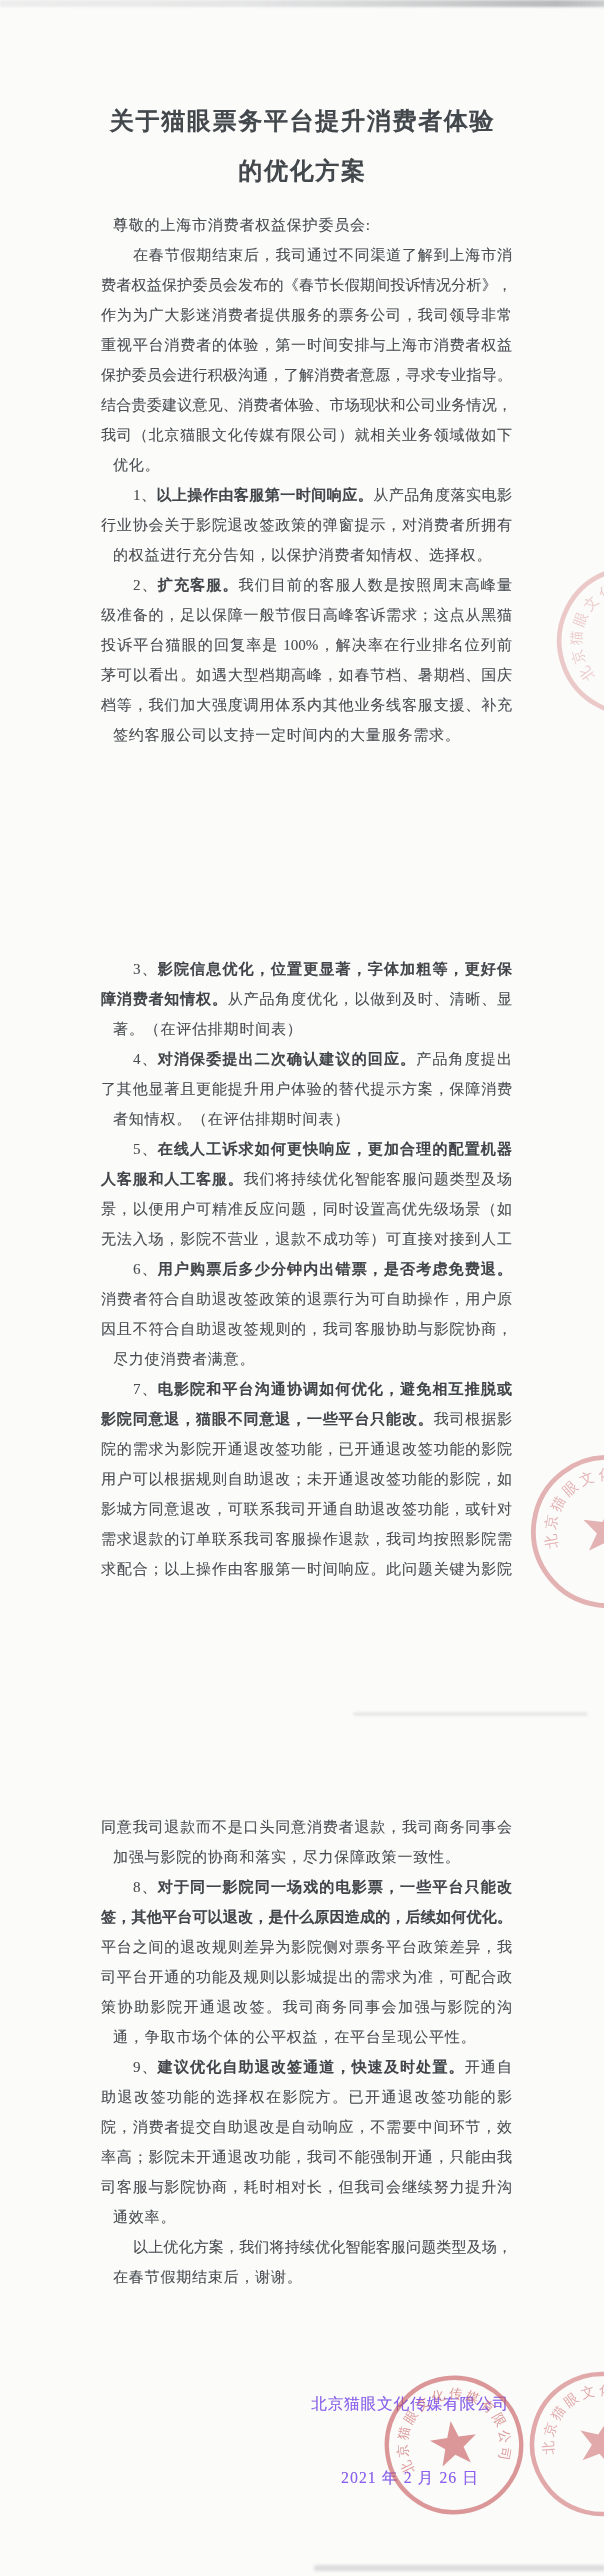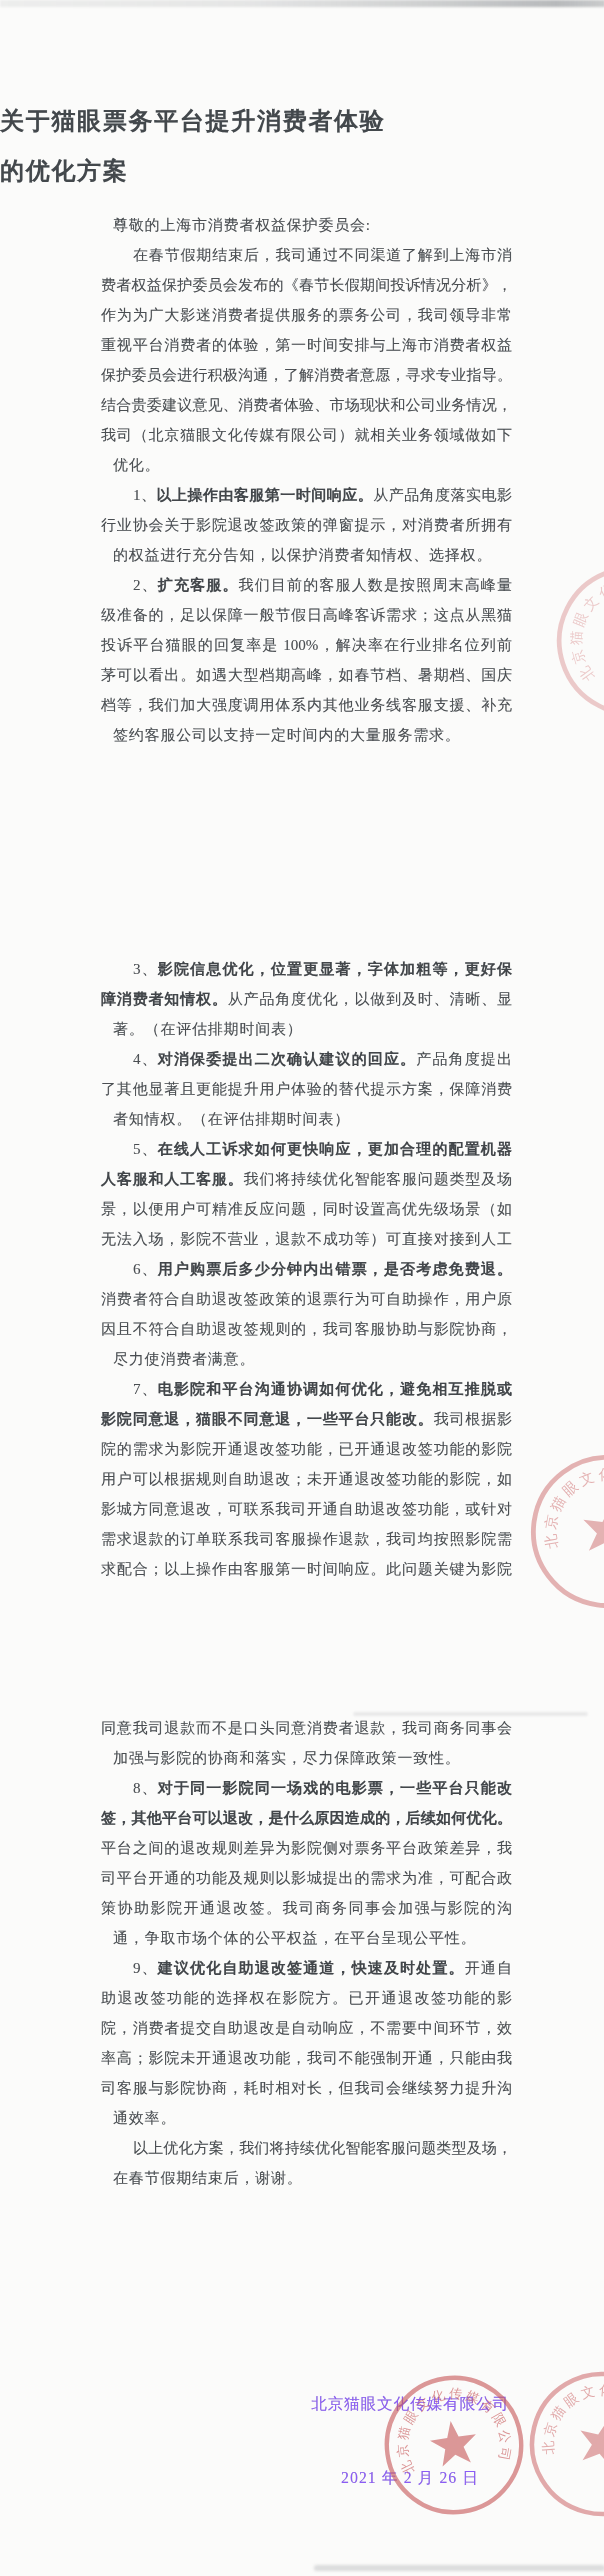--- a/index.html
+++ b/index.html
@@ -22,33 +22,33 @@
     position:absolute;left:353px;top:1712px;width:235px;height:3.9px;
     background:rgba(125,130,135,0.14);filter:blur(1.1px);border-radius:2.2px;
   }
   .scan-bottom{
     position:absolute;left:314px;top:2565px;width:291px;height:6.2px;
     background:rgba(110,115,120,0.22);filter:blur(1.7px);border-radius:2.8px;
   }
   
   .title{
     position:absolute;left:0;top:96px;width:605px;
-    font-size:24px;line-height:50px;
+    text-align:center;font-size:24px;line-height:50px;
     letter-spacing:1.7px;color:#43484c;font-weight:600;
     text-shadow:0.2px 0.2px 0.4px rgba(70,75,80,0.35);
   }
   
   .tblock{
     position:absolute;left:101px;width:411px;
     font-size:15px;color:#4a4e52;
     text-shadow:0.2px 0.2px 0.4px rgba(70,75,80,0.30);
   }
   .block-a{top:210px;}
   .block-b{top:954px;}
-  .block-c{top:1713px;}
+  .block-c{top:1812px;}
   .tline{
     height:30px;line-height:30px;
     text-align:justify;text-align-last:justify;
     white-space:nowrap;
   }
   .tline.short{text-align-last:left;letter-spacing:0.8px;margin-left:12px;}
   .tline.ind{text-indent:32px;}
   .tline .b{font-weight:700;color:#42464a;}
   
   .signature{

